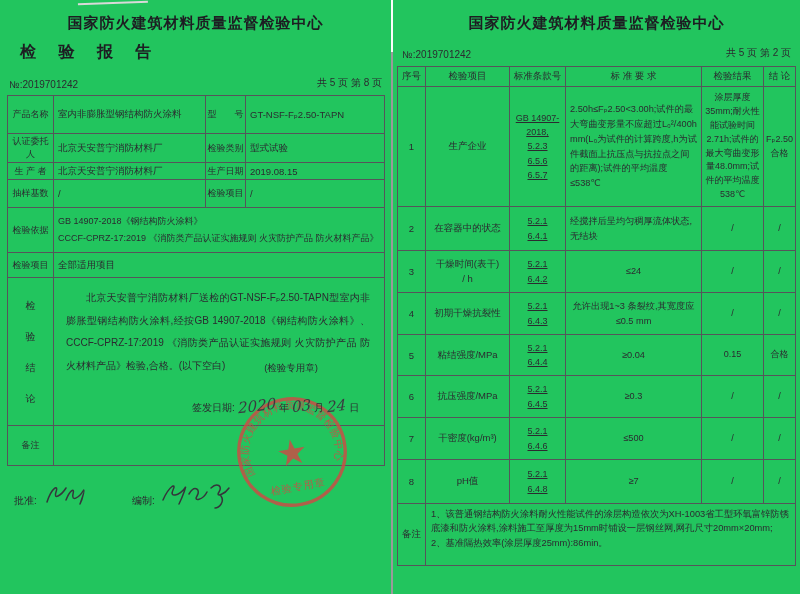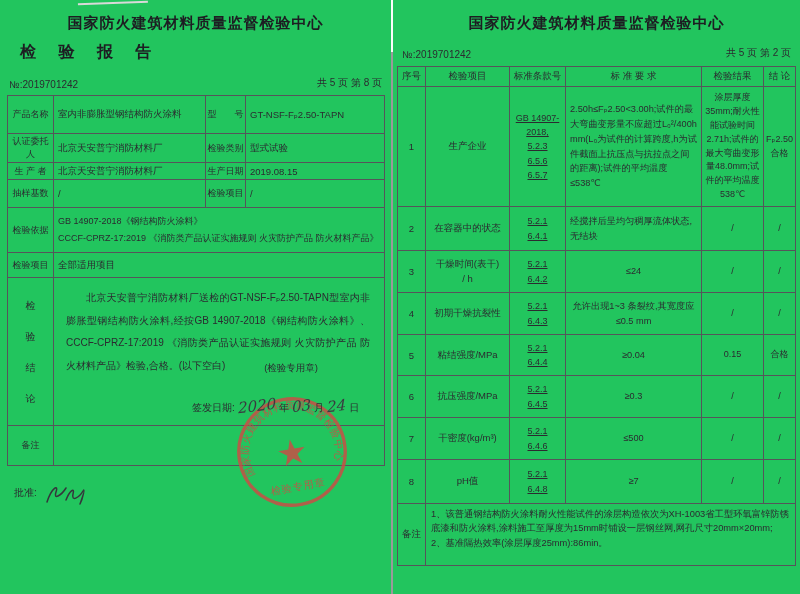--- a/index.html
+++ b/index.html
@@ -25,21 +25,21 @@
   #t1 .basis-val{padding:2px 4px;line-height:1.9;font-size:9px;text-align:left;}
   .ccl{position:relative;vertical-align:top;}
   .ccl-lbl{text-align:center;white-space:pre-line;line-height:3.1;font-size:10px;}
   .concl-text{padding:8px 12px 0 10px;text-indent:2em;line-height:2.25;font-size:10px;text-align:justify;}
   .stamp-note{position:absolute;right:66px;bottom:50px;font-size:9.5px;z-index:6;}
   .sign-date{position:absolute;left:138px;bottom:10px;display:flex;align-items:flex-end;font-size:10px;z-index:6;}
   .hand{font-family:"DejaVu Serif","Liberation Serif",serif;font-style:italic;font-size:15px;color:#3a3a40;display:inline-block;transform:rotate(-7deg) skewX(-6deg);margin:0 3px;}
   .stamp{position:absolute;left:234px;top:394px;width:116px;height:116px;z-index:5;opacity:.82;transform:rotate(-10deg);pointer-events:none;}
   .signrow{margin-top:12px;padding-left:14px;display:flex;font-size:10px;}
   .signer{display:flex;align-items:flex-start;}
-  .signer .s-lbl{margin-top:8px;}
+  .signer .s-lbl{margin-top:16px;}
   .signer svg{margin-left:2px;}
   .sig-a{width:118px;}
   .sig-b{width:128px;}
   
   #t2{margin:6px 0 0 4px;width:398px;}
   #t2 th{text-align:center;font-size:9.5px;}
   #t2 .c-no{text-align:center;}
   #t2 .c-item{text-align:center;white-space:pre-line;line-height:1.5;}
   #t2 .c-clause{text-align:center;white-space:pre-line;font-size:9px;line-height:1.6;text-decoration:underline;}
   #t2 .c-req{padding:3px 4px;font-size:9.2px;line-height:1.6;text-align:left;}
@@ -142,20 +142,26 @@
       <text class="seal-t" x="60" y="100" text-anchor="middle">检验专用章</text>
     </svg>
 
     <div class="signrow">
       <div class="signer sig-a">
         <span class="s-lbl">批准:</span>
         <svg width="52" height="36" viewBox="0 0 52 36">
           <path class="sig-path" d="M8,24 C13,9 20,6 17,14 C14,22 22,18 27,10 M27,22 C31,12 36,9 34,16 C32,24 40,20 44,13 C46,9 44,20 41,26"></path>
         </svg>
       </div>
+      <div class="signer">
+        <span class="s-lbl">编制:</span>
+        <svg width="78" height="40" viewBox="0 0 78 40">
+          <path class="sig-path" d="M6,22 C12,8 20,4 16,12 C12,20 22,18 28,10 C30,6 26,18 22,26 M32,16 C38,6 44,12 40,18 C36,24 46,22 50,14 M54,10 C60,4 66,8 62,14 C58,20 68,16 72,10 M64,18 C68,24 62,30 58,30"></path>
+        </svg>
+      </div>
     </div>
   </div>
 
   <div class="divider"></div>
 
   <div class="page" id="p2">
     <div class="title">国家防火建筑材料质量监督检验中心</div>
     <div class="meta">
       <span>№:2019701242</span>
       <span>共 5 页 第 2 页</span>

